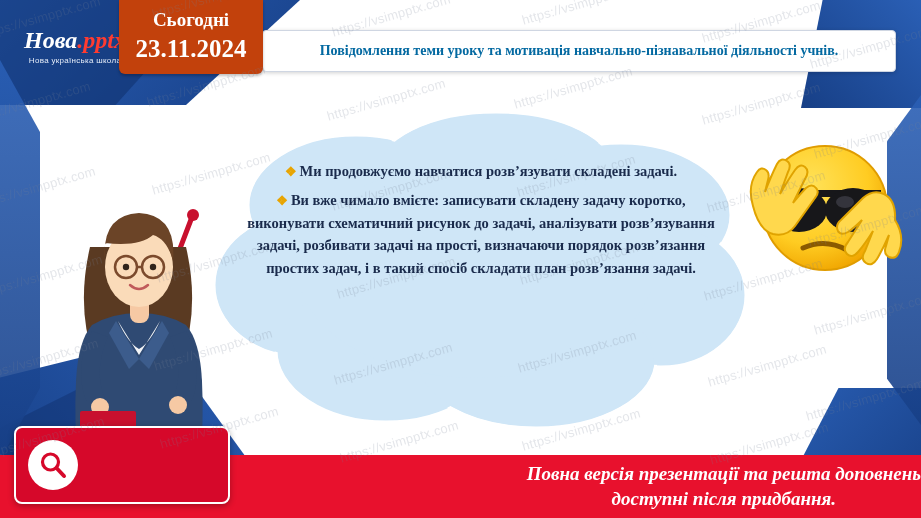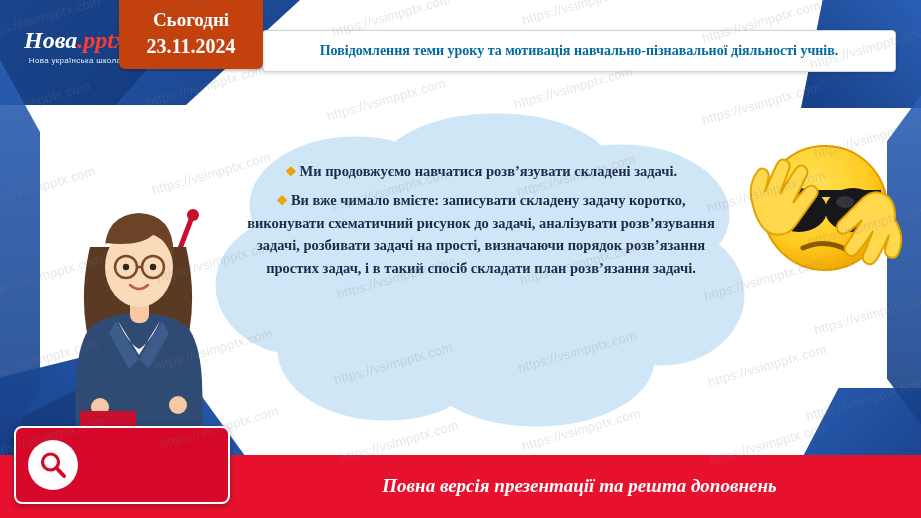--- a/index.html
+++ b/index.html
@@ -138,21 +138,21 @@
   }
   .date-today {
     font-family: "Liberation Serif", serif;
     font-size: 19px;
     font-weight: bold;
     color: #ffffff;
     line-height: 1.1;
   }
   .date-value {
     font-family: "Liberation Serif", serif;
-    font-size: 20px;
+    font-size: 25px;
     font-weight: bold;
     color: #ffffff;
     margin-top: 4px;
     line-height: 1.1;
   }
 
   
   .header-banner {
     position: absolute;
     left: 262px; top: 30px;
@@ -215,21 +215,21 @@
     width: 921px; height: 63px;
     background: #e8112d;
     z-index: 30;
   }
   .bottom-bar-inner {
     position: absolute;
     left: 238px; top: 0;
     right: 0; bottom: 0;
     display: flex;
     align-items: center;
-    justify-content: center;
+    justify-content: flex-end;
     text-align: center;
   }
   .bottom-text {
     font-family: "Liberation Serif", serif;
     font-style: italic;
     font-size: 19px;
     font-weight: bold;
     color: #ffffff;
     line-height: 1.3;
   }
@@ -436,20 +436,21 @@
     <div class="wm" style="left:812px;  top:130px;">https://vsimpptx.com</div>
     <div class="wm" style="left:806px;  top:218px;">https://vsimpptx.com</div>
     <div class="wm" style="left:812px;  top:306px;">https://vsimpptx.com</div>
     <div class="wm" style="left:804px;  top:392px;">https://vsimpptx.com</div>
   </div>
 
   <div class="bottom-bar">
     <div class="bottom-bar-inner">
       <div class="bottom-text">
         <div>Повна версія презентації та решта доповнень</div>
+        <div>доступні після придбання.</div>
       </div>
     </div>
   </div>
 
   <div class="preview-badge">
     <div class="preview-circle">
       <svg width="30" height="30" viewBox="0 0 30 30">
         <circle cx="12.5" cy="12" r="8" fill="none" stroke="#d6082a" stroke-width="3.2"></circle>
         <line x1="18.5" y1="18" x2="26" y2="26" stroke="#d6082a" stroke-width="4" stroke-linecap="round"></line>
       </svg>

